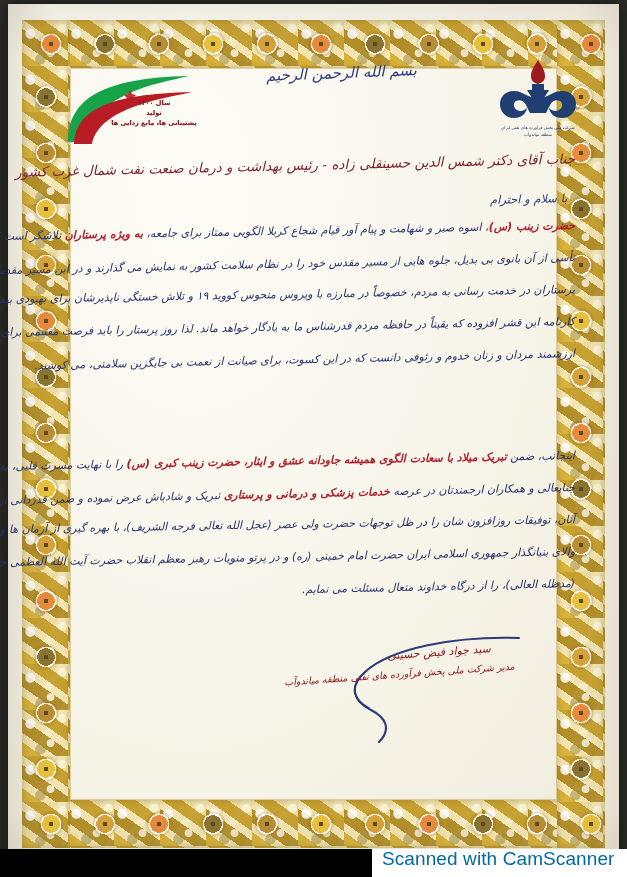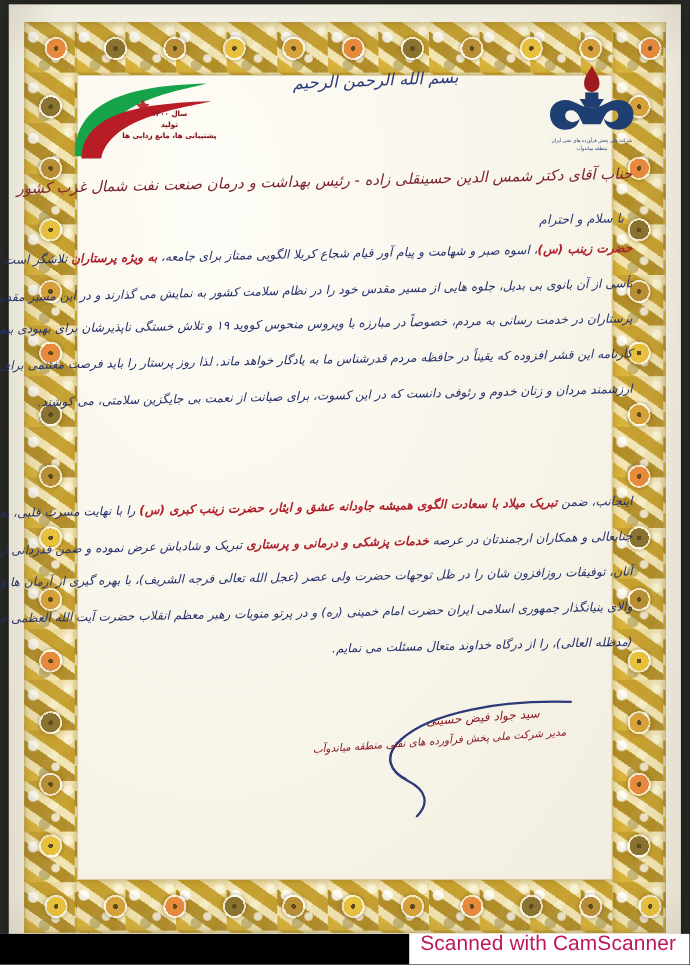--- a/index.html
+++ b/index.html
@@ -248,21 +248,21 @@
     background:#ffffff;
   }
   .watermark-strip .wm-left{
     position:absolute; left:0; top:0; width:372px; height:28px;
     background:#000000;
   }
   .watermark{
     position:absolute;
     left:382px; top:-1px;
     font-size:19px;
-    color:#be185d;
+    color:#0369a1;
     font-family:"Liberation Sans", sans-serif;
     letter-spacing:.1px;
     direction:ltr;
   }
 </style>
 </head>
 <body>
 
 <div id="page">
 

